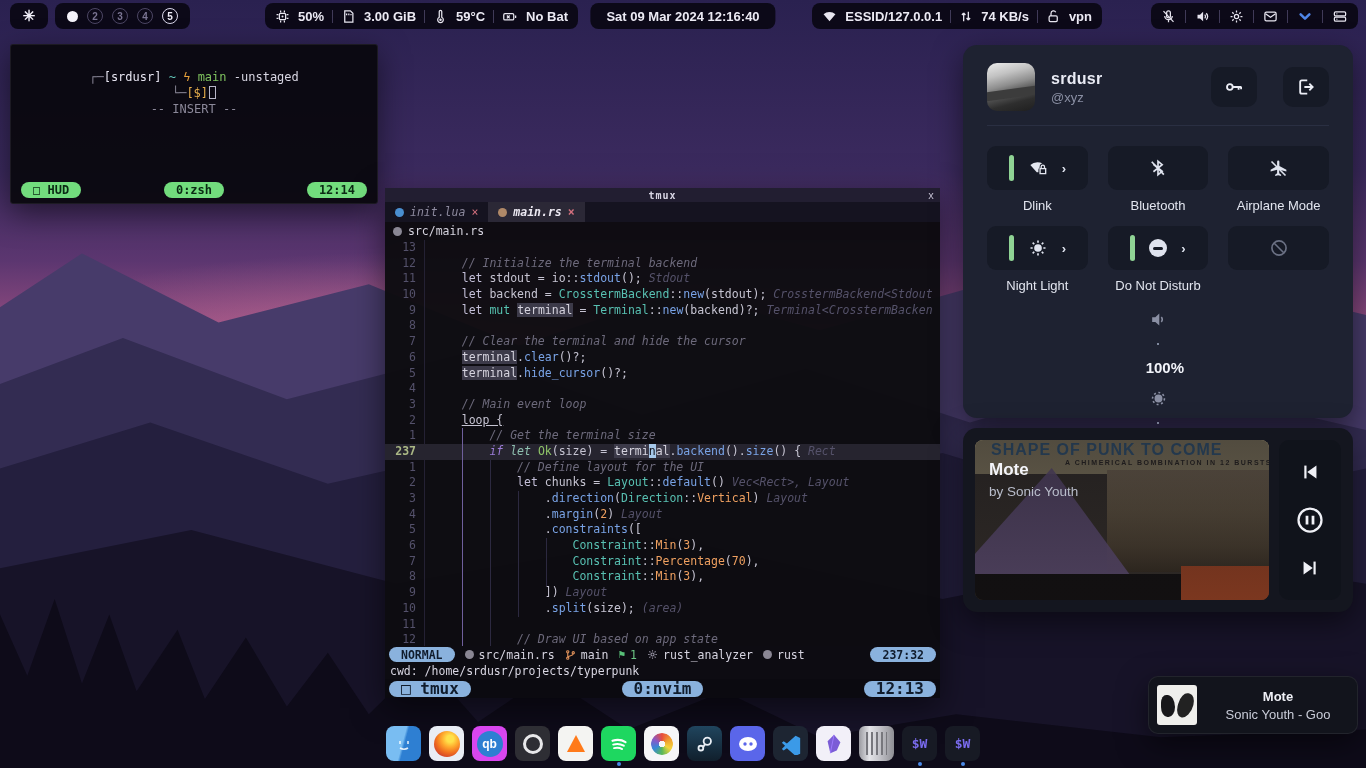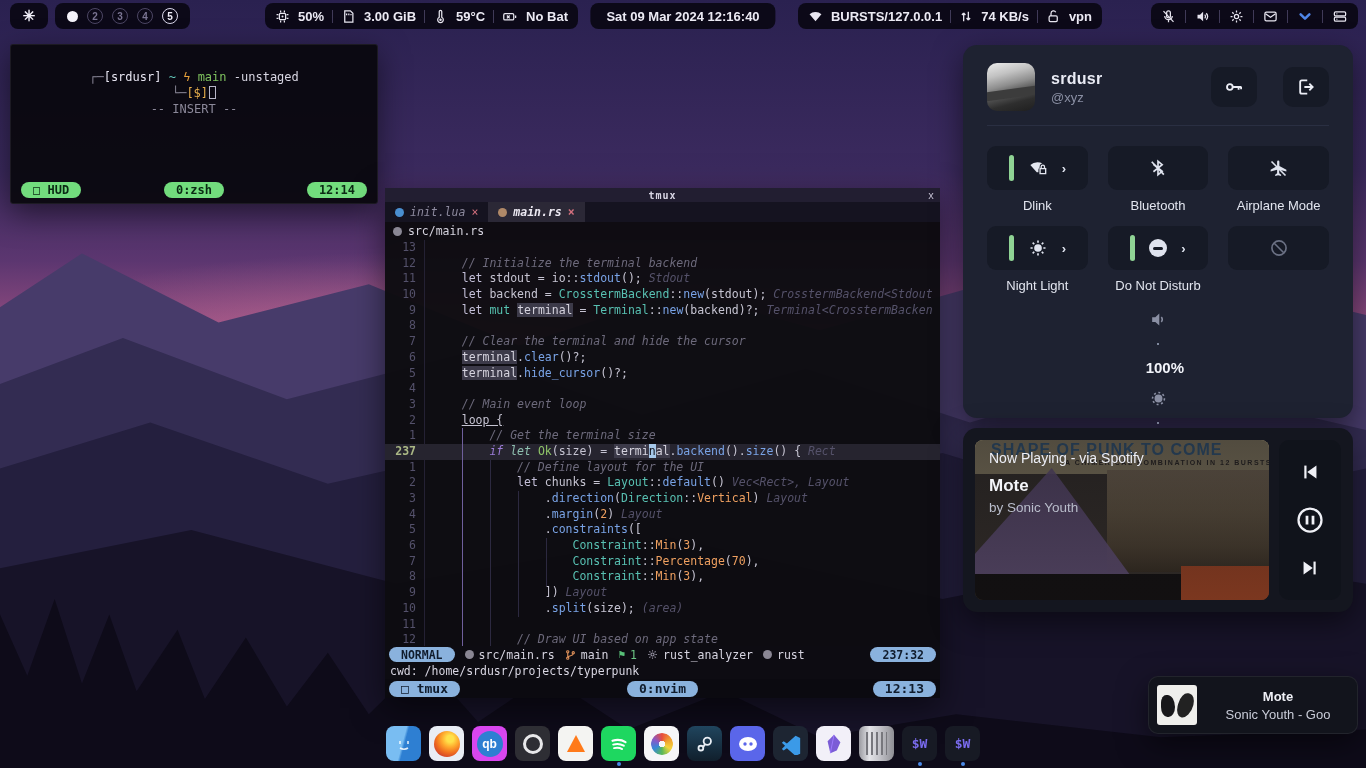--- a/index.html
+++ b/index.html
@@ -88,21 +88,21 @@
   .guide { position:absolute; width:1px; top:0; background:#2c2940; }
   .guide.purple { background:#6f5f9c; }
   .statusline { height:17px; background:#0d0c12; display:flex; align-items:center; gap:10px; padding:0 4px; flex:none; font-size:11.5px; color:#d6d4e0; }
   .bpill { background:#8ab2dd; color:#101c2c; font-weight:bold; border-radius:9px; padding:0 12px; height:15px; display:flex; align-items:center; font-size:11.5px; }
   .sl-item { display:flex; align-items:center; gap:5px; }
   .flag { color:#58c078; font-size:11px; } .flagn { color:#6cc584; }
   .sl-spacer { flex:1; }
   .cwdline { height:16px; background:#0d0c12; color:#d8d6e2; font-size:11.5px; display:flex; align-items:center; padding:0 5px; flex:none; }
   .tmuxbar { height:19px; background:#0b0a10; display:grid; grid-template-columns:1fr 1fr 1fr; align-items:center; padding:0 4px; flex:none; }
   .tpill { background:#8ab2dd; color:#101c2c; font-family:"DejaVu Sans Mono", monospace; font-weight:bold;
-    font-size:13px; border-radius:9px; padding:0 12px; height:16px; display:flex; align-items:center; justify-self:start; }
+    font-size:16px; border-radius:9px; padding:0 12px; height:16px; display:flex; align-items:center; justify-self:start; }
   .tmuxbar .tpill:nth-child(2){ justify-self:center; } .tmuxbar .tpill:nth-child(3){ justify-self:end; }
 
   
   .cc { left:963px; top:45px; width:390px; height:373px; background:#1e2231; border-radius:14px; padding:18px 24px; color:#e9ebf4; }
   .cc-user { display:flex; align-items:center; gap:16px; padding-bottom:14px; border-bottom:1px solid #2a2f42; }
   .avatar { width:48px; height:48px; border-radius:10px;
     background:linear-gradient(165deg,#ececec 0%,#c2c2c2 25%,#8e8e8e 45%,#565656 60%,#2e2e2e 78%,#1f1f1f 100%);
     position:relative; overflow:hidden; }
   .avatar::after { content:""; position:absolute; left:0; right:0; top:55%; height:18%; background:#3c3c3c; transform:skewY(-8deg); }
   .cc-names { flex:1; }
@@ -241,21 +241,21 @@
     </div>
     <div class="island isl-clock">
       <span>Sat 09 Mar 2024 12:16:40</span>
     </div>
     <div class="island isl-net">
       <span class="ticon">
           <svg class="ic" width="15" height="15" viewBox="0 0 24 24" fill="#e8e6f0">
             <path d="M12 19.6 2.5 8.2A15 15 0 0 1 12 5a15 15 0 0 1 9.5 3.2z"></path>
           </svg>
         </span>
-      <span>BURSTS/127.0.0.1</span>
+      <span>ESSID/127.0.0.1</span>
       <span class="sep"></span>
       <span class="ticon">
           <svg class="ic" width="14" height="15" viewBox="0 0 24 24" fill="none" stroke="#e8e6f0" stroke-width="2.2">
             <path d="M8 20V6M8 6 5 9.5M8 6l3 3.5"></path>
             <path d="M16 4v14M16 18l-3-3.5M16 18l3-3.5"></path>
           </svg>
         </span>
       <span>74 KB/s</span>
       <span class="sep"></span>
       <span class="ticon">
@@ -526,21 +526,20 @@
       <div class="art-strip">
         <div class="l1">SHAPE OF PUNK TO COME</div>
         <div class="l2">A CHIMERICAL BOMBINATION IN 12 BURSTS</div>
       </div>
       <div class="art-photo"></div>
       <div class="art-tri"></div>
       <div class="art-bottom"></div>
       <div class="art-orange"></div>
       <div class="art-shade"></div>
       <div class="art-text">
-        <div class="np-cap">Now Playing - via Spotify</div>
         <div class="np-title">Mote</div>
         <div class="np-artist">by Sonic Youth</div>
       </div>
     </div>
     <div class="pctrl">
       <svg class="ic" width="22" height="22" viewBox="0 0 24 24">
           <path d="M7 5v14" stroke="#f0f1f7" stroke-width="2.4"></path>
           <path d="M19 5 9 12l10 7z" fill="#f0f1f7"></path>
         </svg>
       <svg class="ic" width="30" height="30" viewBox="0 0 24 24" fill="none">

